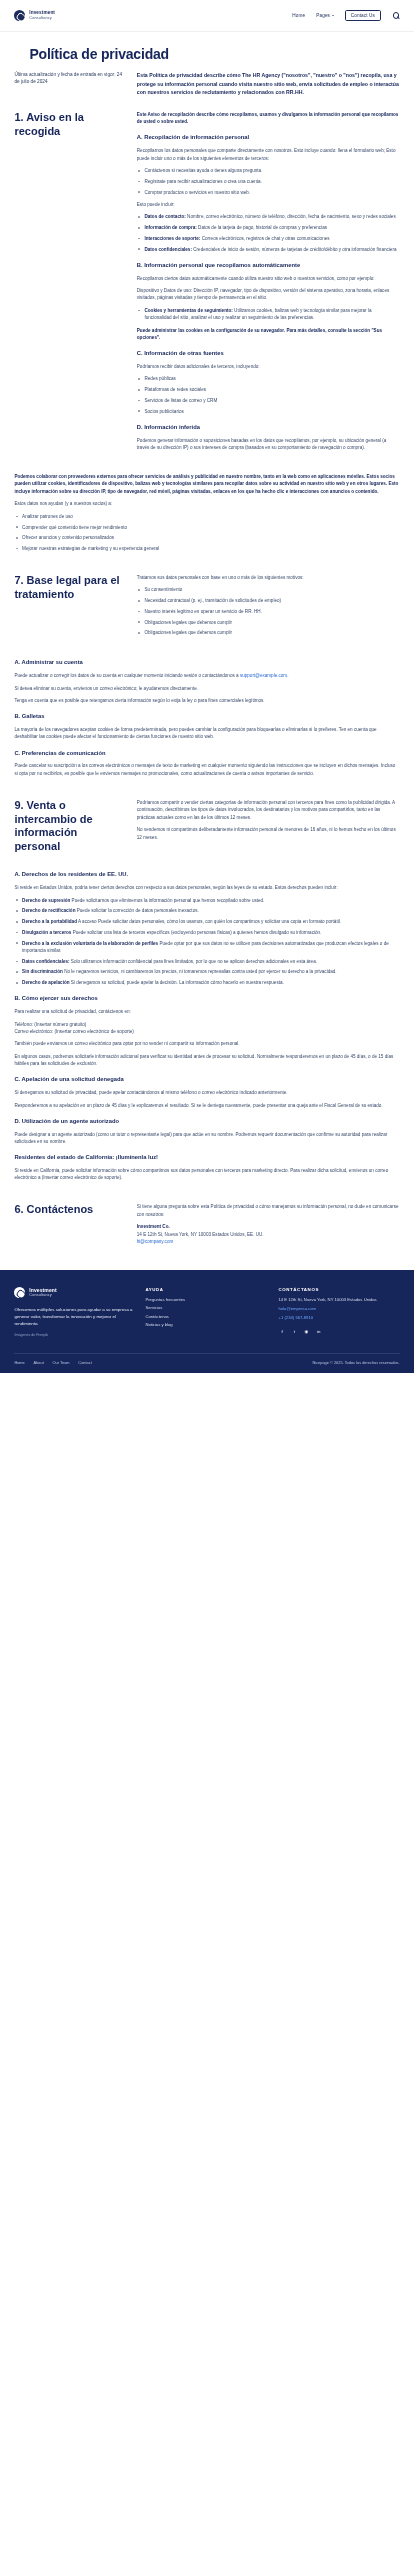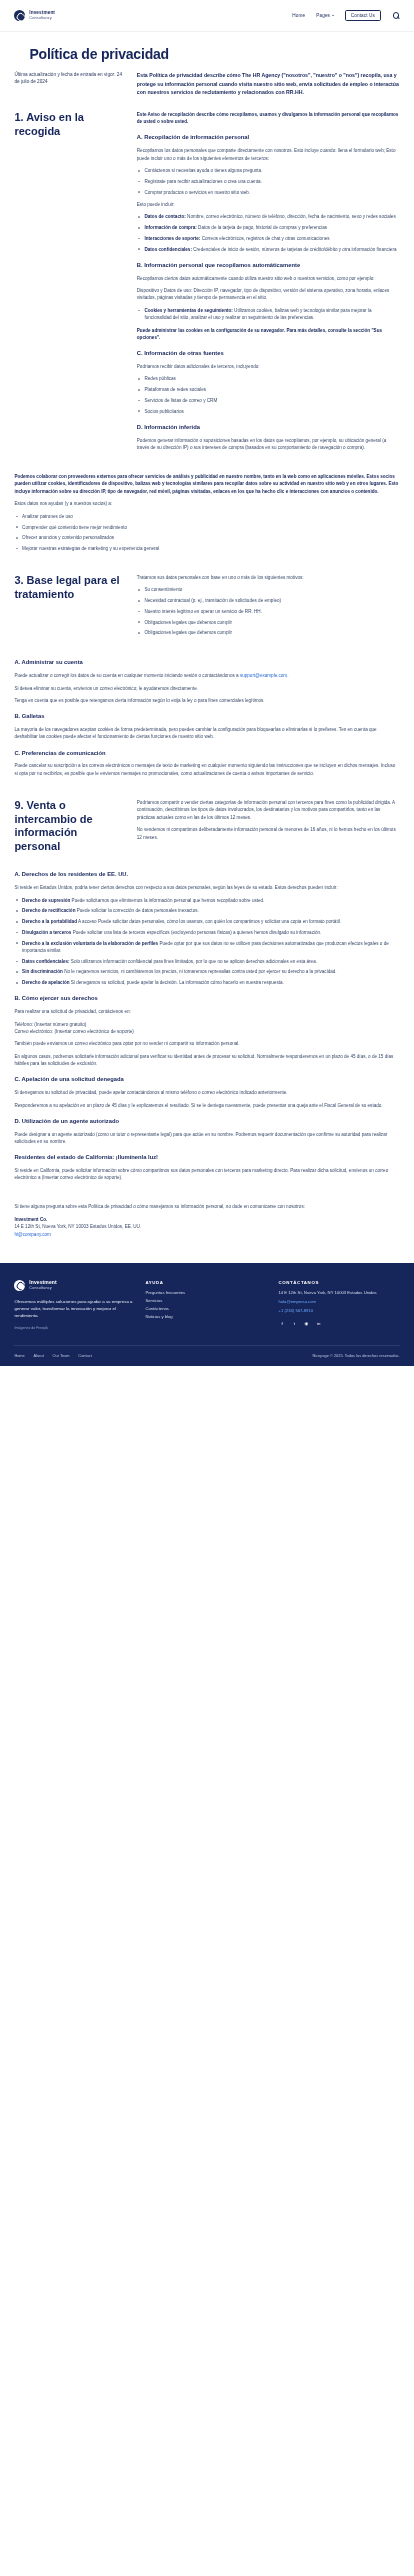--- a/index.html
+++ b/index.html
@@ -191,21 +191,21 @@
           <ul>
             <li>Analizar patrones de uso</li>
             <li>Comprender qué contenido tiene mejor rendimiento</li>
             <li>Ofrecer anuncios y contenido personalizados</li>
             <li>Mejorar nuestras estrategias de marketing y su experiencia general</li>
           </ul>
         </div>
       </div>
       <div class="section">
         <div class="sec-left">
-          <h2>3. Base legal para el tratamiento</h2>
+          <h2>7. Base legal para el tratamiento</h2>
         </div>
         <div class="sec-right">
           <p>Tratamos sus datos personales con base en uno o más de los siguientes motivos:</p>
           <ul>
             <li>Su consentimiento</li>
             <li>Necesidad contractual (p. ej., tramitación de solicitudes de empleo)</li>
             <li>Nuestro interés legítimo en operar un servicio de RR. HH.</li>
             <li>Obligaciones legales que debemos cumplir</li>
             <li>Obligaciones legales que debemos cumplir</li>
           </ul>
@@ -254,20 +254,23 @@
           <h3>C. Apelación de una solicitud denegada</h3>
           <p>Si denegamos su solicitud de privacidad, puede apelar contactándonos al mismo teléfono o correo electrónico indicado anteriormente.</p>
           <p>Responderemos a su apelación en un plazo de 45 días y le explicaremos el resultado. Si se le deniega nuevamente, puede presentar una queja ante el Fiscal General de su estado.</p>
           <h3>D. Utilización de un agente autorizado</h3>
           <p>Puede designar a un agente autorizado (como un tutor o representante legal) para que actúe en su nombre. Podremos requerir documentación que confirme su autoridad para realizar solicitudes en su nombre.</p>
           <h3>Residentes del estado de California: ¡Ilumínenla luz!</h3>
           <p>Si reside en California, puede solicitar información sobre cómo compartimos sus datos personales con terceros para marketing directo. Para realizar dicha solicitud, envíenos un correo electrónico a (Insertar correo electrónico de soporte).</p>
         </div>
       </div>
       <div class="section">
+        <div class="sec-left">
+          <h2>6. Contáctenos</h2>
+        </div>
         <div class="sec-right">
           <p>Si tiene alguna pregunta sobre esta Política de privacidad o cómo manejamos su información personal, no dude en comunicarse con nosotros:</p>
           <p><strong>Investment Co.</strong><br>14 E 12th St, Nueva York, NY 10003 Estados Unidos, EE. UU.<br><a href="#">hi@company.com</a></p>
         </div>
       </div>
     </div>
 
   <div class="footer">
     <div class="footer-top">
       <div class="f-brand">

